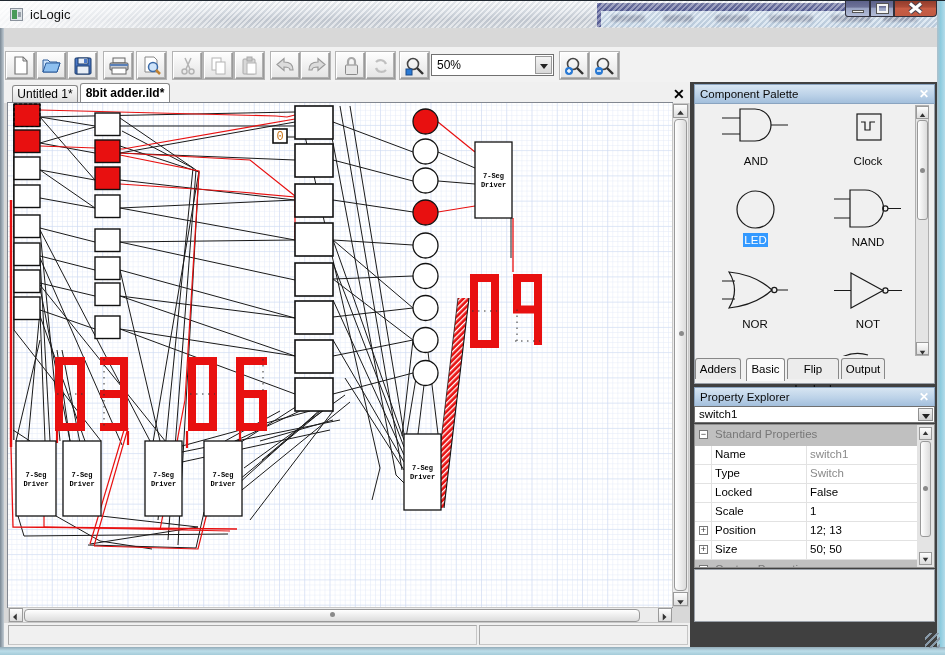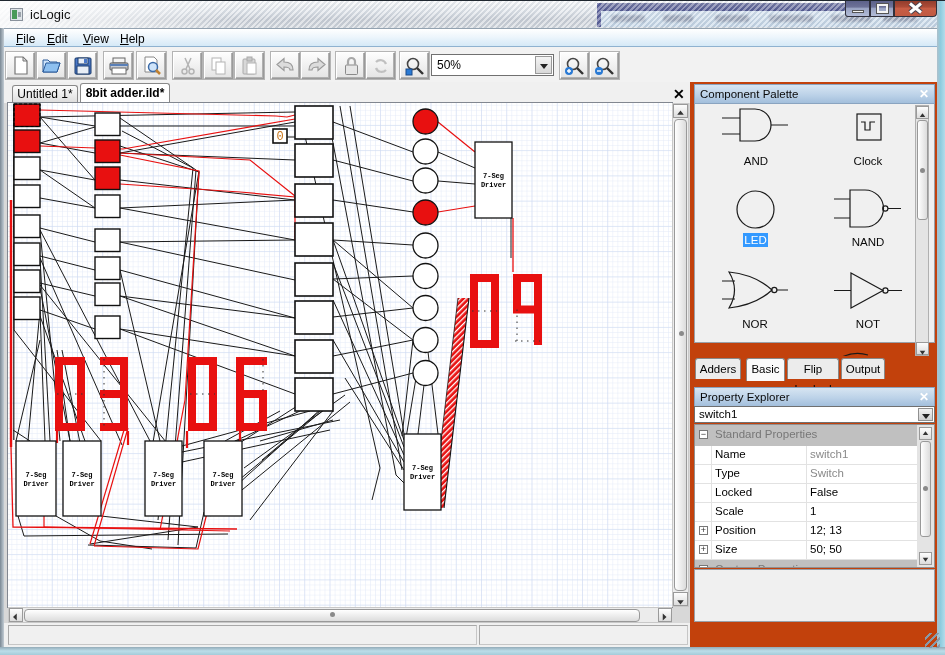--- a/index.html
+++ b/index.html
@@ -31,24 +31,24 @@
 #zoomarrow{position:absolute;right:1px;top:1px;width:17px;height:18px;background:linear-gradient(180deg,#f4f4f4,#d8d8d8);border:1px solid #999}
 #zoomarrow:after{content:"";position:absolute;left:4px;top:7px;border:4px solid transparent;border-top:5px solid #222}
 #tabrow{left:4px;top:82px;width:937px;height:21px;background:#f0f0f0}
 .tab{position:absolute;bottom:0;border:1px solid #898989;border-bottom:none;border-radius:3px 3px 0 0;font-size:12px;text-align:center;color:#000}
 #tab1{left:8px;width:66px;height:18px;background:linear-gradient(180deg,#fcfcfc,#dcdcdc);line-height:17px}
 #tab2{left:76px;width:90px;height:20px;background:#fff;font-weight:bold;line-height:19px}
 #tabx{position:absolute;left:669px;top:4px;font-size:14px;font-weight:bold;color:#000}
 #canvaswrap{left:8px;top:103px;width:664px;height:504px;background:#fff;outline:1px solid #828790}
 #statusbar{left:4px;top:623px;width:686px;height:24px;background:#f0f0f0}
 .spanel{position:absolute;top:2px;height:20px;border:1px solid #c6c6c6;border-top-color:#a8a8a8;border-left-color:#a8a8a8;background:#f0f0f0}
-#rightcol{left:690px;top:82px;width:247px;height:565px;background:#c2410c}
+#rightcol{left:690px;top:82px;width:247px;height:565px;background:#404040}
 .phead{position:absolute;left:4px;width:241px;height:20px;background:linear-gradient(180deg,#d7e5f2 0%,#bcd2e8 55%,#a3bfdc 100%);border:1px solid #8aa4c0;font-size:11.5px;color:#0a0a0a;line-height:18px;padding-left:5px}
 .phead .x{position:absolute;right:5px;top:0px;color:#fff;font-weight:bold;font-size:12px}
-#palbody{position:absolute;left:4px;top:22px;width:241px;height:239px;background:#f0f0f0;border:1px solid #9aa0a8;border-top:none}
+#palbody{position:absolute;left:4px;top:22px;width:241px;height:280px;background:#f0f0f0;border:1px solid #9aa0a8;border-top:none}
 .ptab{position:absolute;top:276px;height:21px;border:1px solid #888;border-bottom:none;border-radius:3px 3px 0 0;background:#ececec;font-size:11.5px;text-align:center;color:#000;line-height:20px}
 #proppanel{position:absolute;left:4px;top:305px;width:241px;height:260px}
 #combo{position:absolute;left:0;top:19px;width:241px;height:17px;background:#fff;border:1px solid #707070;font-size:11.5px;line-height:15px;padding-left:4px;color:#000}
 #combobtn{position:absolute;right:1px;top:1px;width:15px;height:13px;background:linear-gradient(180deg,#f2f2f2,#cfcfcf);border:1px solid #909090}
 #combobtn:after{content:"";position:absolute;left:3px;top:5px;border:4px solid transparent;border-top:5px solid #222}
 #propgrid{position:absolute;left:0;top:37px;width:241px;height:144px;background:#fff;border:1px solid #909090;overflow:hidden;font-size:11.5px}
 .prow{position:absolute;left:0;width:222px;height:19px;border-bottom:1px solid #e2e2e2}
 .prow .lbl{position:absolute;left:20px;top:2px;color:#000}
 .prow .val{position:absolute;left:115px;top:2px;color:#000}
 .prow .vline{position:absolute;left:111px;top:0;width:1px;height:19px;background:#e2e2e2}
@@ -90,26 +90,20 @@
       <s></s>
     </div>
     <div id="bmax" class="wbtn">
       <s></s>
     </div>
     <div id="bclose" class="wbtn"><svg width="41" height="16" viewBox="0 0 41 16">
         <path d="M15 3.5 L26 12.5 M26 3.5 L15 12.5" stroke="#44404c" stroke-width="5" fill="none"></path>
         <path d="M15 3.5 L26 12.5 M26 3.5 L15 12.5" stroke="#fff" stroke-width="3" fill="none"></path>
       </svg></div>
 <div id="borderT" class="abs"></div>
-<div id="menubar" class="abs">
-      <span style="left:12px"><u>F</u>ile</span>
-      <span style="left:43px"><u>E</u>dit</span>
-      <span style="left:79px"><u>V</u>iew</span>
-      <span style="left:116px"><u>H</u>elp</span>
-    </div>
 <div id="toolbar" class="abs">
       <div class="tbtn" style="left:2px">
         <svg width="22" height="20" viewBox="0 0 22 20">
           <path d="M5 1 h8 l4 4 v13 h-12 z" fill="#fff" stroke="#777" stroke-width="1.2"></path>
           <path d="M13 1 l4 4 h-4 z" fill="#ddd" stroke="#777"></path>
         </svg>
       </div>
       <div class="tbtn" style="left:33px">
         <svg width="22" height="20" viewBox="0 0 22 20">
           <path d="M2 16 L5 7 H19 L16 16 Z" fill="#7ab0e8" stroke="#2a5a9a"></path>

